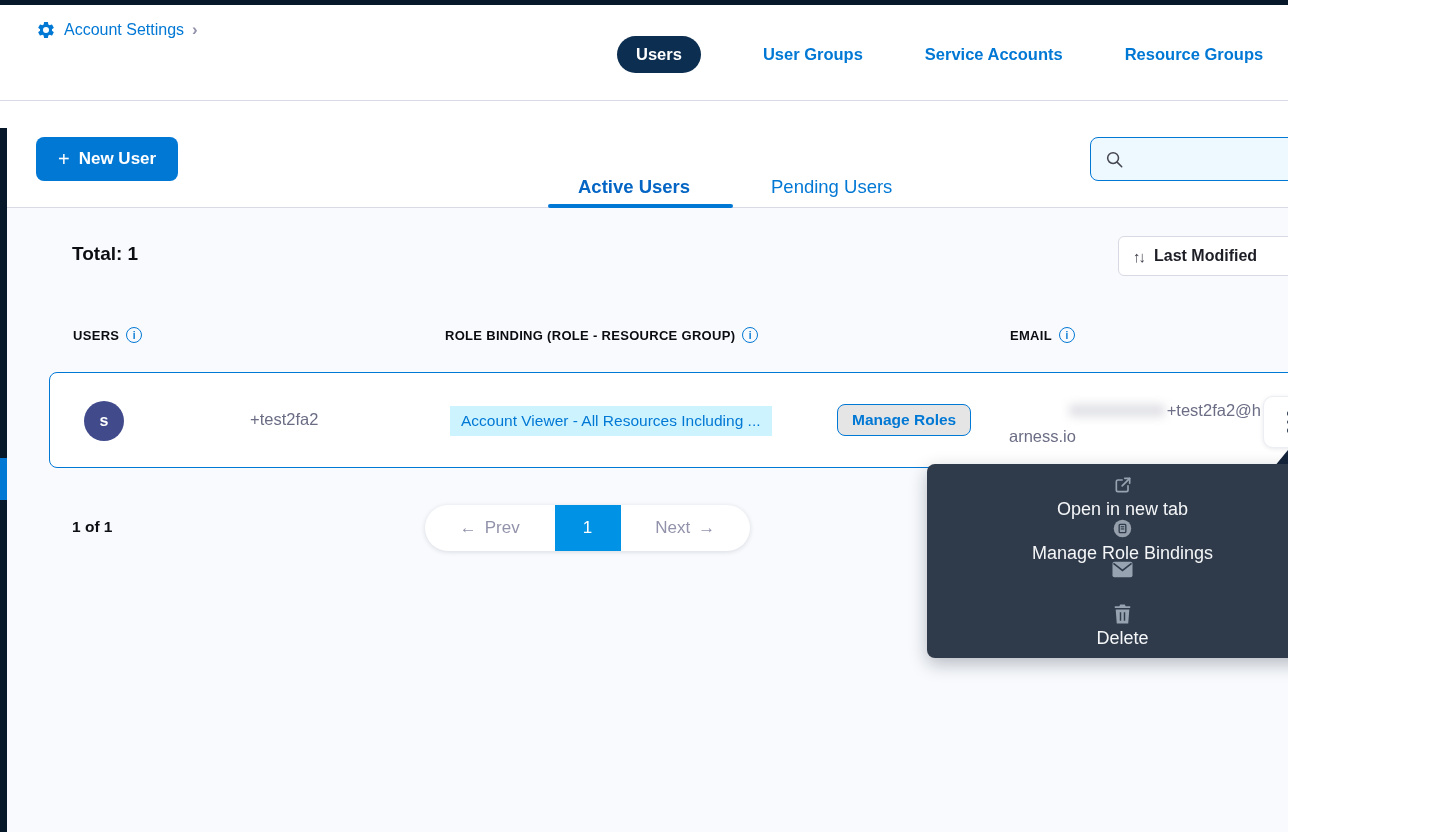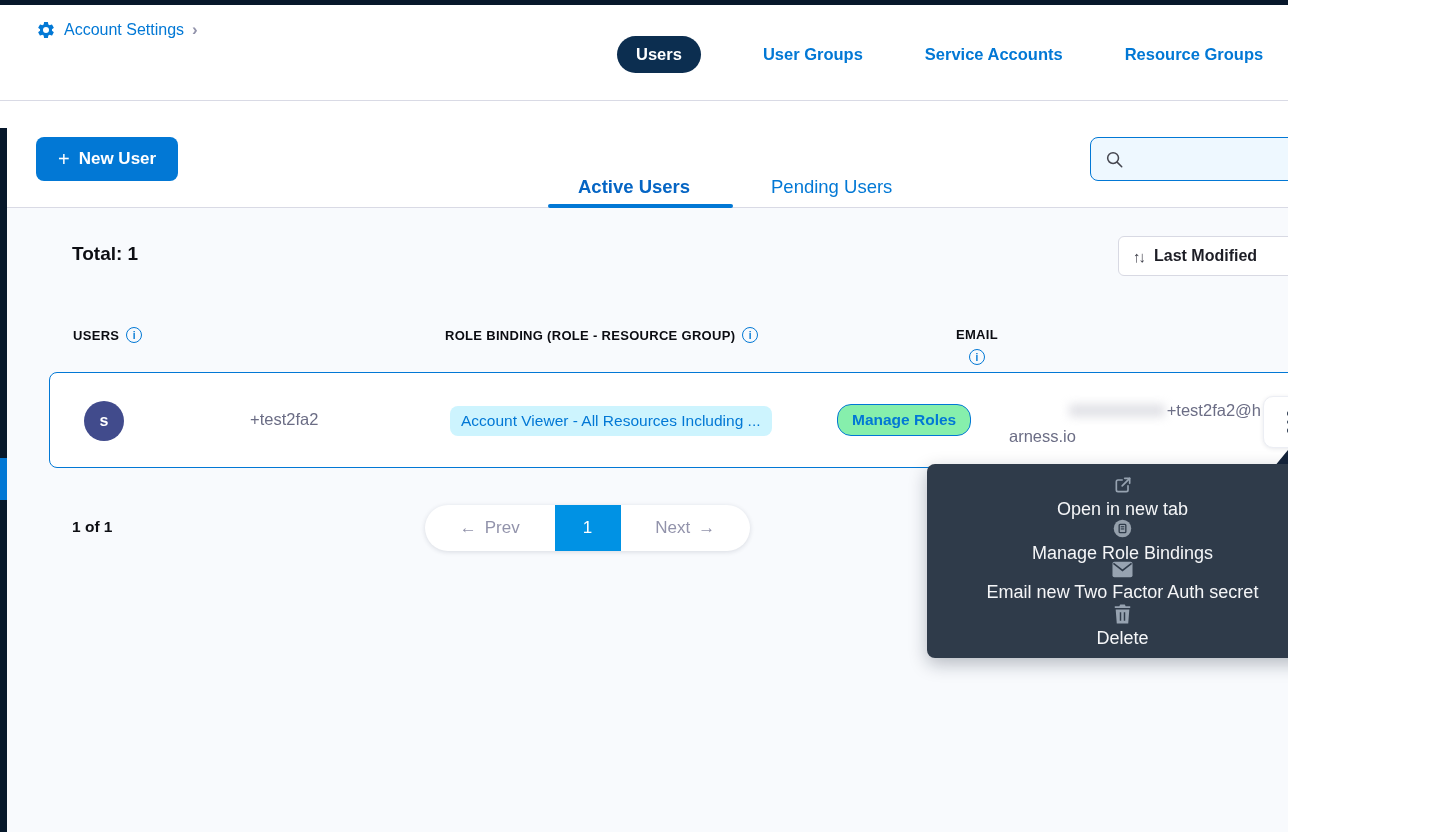--- a/index.html
+++ b/index.html
@@ -42,29 +42,29 @@
   
   .content-bg { position:absolute; left:7px; top:208px; width:1382px; height:624px; background:#f8fafd; }
   .total-label { position:absolute; left:72px; top:243px; font-size:19px; font-weight:700; color:#0d0e13; z-index:2; }
 
   .sort-dropdown { position:absolute; left:1118px; top:236px; width:224px; height:40px; background:#fff; border:1px solid #d8d9e3; border-radius:6px; display:flex; align-items:center; padding:0 14px; gap:10px; cursor:pointer; z-index:2; }
   .sort-icon { color:#42434e; font-size:15px; letter-spacing:-2px; }
   .sort-label { flex:1; font-size:16px; font-weight:600; color:#1c1d25; }
 
   .col-headers { position:absolute; top:327px; left:0; width:1389px; z-index:2; }
   .col-header { position:absolute; display:flex; align-items:center; gap:7px; font-size:13px; font-weight:700; letter-spacing:0.3px; color:#0b0c12; white-space:nowrap; }
-  .col-users { left:73px; } .col-role { left:445px; } .col-email { left:956px;flex-direction:column; }
+  .col-users { left:73px; } .col-role { left:445px; } .col-email { left:1010px; }
   .info-icon { width:16px; height:16px; border:1.4px solid #0278d5; border-radius:50%; color:#0278d5; font-size:10px; font-weight:700; display:inline-flex; align-items:center; justify-content:center; font-style:normal; }
 
   
   .user-row { position:absolute; left:49px; top:372px; width:1293px; height:96px; background:#fff; border:1px solid #0278d5; border-radius:8px; z-index:2; cursor:pointer; }
   .avatar { position:absolute; left:34px; top:28px; width:40px; height:40px; border-radius:50%; background:#414b8c; color:#fff; font-weight:700; font-size:16px; display:flex; align-items:center; justify-content:center; }
   .user-name { position:absolute; left:200px; top:37px; color:#6b6d85; font-size:16.5px; }
-  .role-chip { position:absolute; left:400px; top:33px; background:#cdf4fe; color:#0278d5; font-size:15.5px; padding:6px 11px; border-radius:8px; white-space:nowrap; }
-  .btn-manage-roles { position:absolute; left:787px; top:31px; background:#86efac; border:1.6px solid #0278d5; border-radius:14px; color:#0278d5; font-weight:700; font-size:15.5px; padding:6px 14px; cursor:pointer; font-family:inherit; }
+  .role-chip { position:absolute; left:400px; top:33px; background:#cdf4fe; color:#0278d5; font-size:15.5px; padding:6px 11px; border-radius:0; white-space:nowrap; }
+  .btn-manage-roles { position:absolute; left:787px; top:31px; background:#e5e5e5; border:1.6px solid #0278d5; border-radius:8px; color:#0278d5; font-weight:700; font-size:15.5px; padding:6px 14px; cursor:pointer; font-family:inherit; }
   .email-cell { position:absolute; left:959px; top:24px; width:252px; color:#6b6d85; font-size:16.5px; line-height:26px; }
   .email-line1 { display:flex; align-items:center; justify-content:flex-end; gap:2px; }
   .redacted { display:inline-block; width:96px; height:13px; background:#c9cad3; border-radius:3px; filter:blur(5px); opacity:.55; }
   .email-line2 { text-align:left; }
   .kebab-btn { position:absolute; left:1213px; top:23px; width:52px; height:52px; background:#fff; border:1px solid #eceef4; border-radius:10px; box-shadow:0 1px 4px rgba(20,30,60,.10); display:flex; flex-direction:column; align-items:center; justify-content:center; gap:4px; cursor:pointer; }
   .kebab-btn .dot { width:4.5px; height:4.5px; border-radius:50%; background:#37465a; }
 
   
   .menu-caret { position:absolute; left:1274px; top:450px; width:0; height:0; border-left:14px solid transparent; border-right:14px solid transparent; border-bottom:17px solid #16253b; z-index:4; }
   .context-menu { position:absolute; left:927px; top:464px; width:391px; background:#2f3b4a; border-radius:8px; padding:11px 0; z-index:5; box-shadow:0 6px 18px rgba(10,20,40,.28); }
@@ -204,21 +204,20 @@
       </span>
       <span>Manage Role Bindings</span>
     </div>
     <div class="menu-item">
       <span class="mi-icon">
         <svg width="21" height="17" viewBox="0 0 22 17">
             <rect x="0.5" y="0.5" width="21" height="16" rx="2" fill="#97a3b1"></rect>
             <polyline points="1.5,2 11,9.5 20.5,2" fill="none" stroke="#2f3b4a" stroke-width="1.6"></polyline>
           </svg>
       </span>
-      <span>Email new Two Factor Auth secret</span>
     </div>
     <div class="menu-item">
       <span class="mi-icon">
         <svg width="19" height="20" viewBox="0 0 20 22" fill="#97a3b1">
             <path d="M7.5 0.5h5l1 2h5v2h-17v-2h5l1-2z"></path>
             <path d="M2.5 6h15l-1.2 15.5h-12.6L2.5 6zm4.5 3v9.5h1.6V9H7zm4.4 0v9.5h1.6V9h-1.6z"></path>
           </svg>
       </span>
       <span>Delete</span>
     </div>

